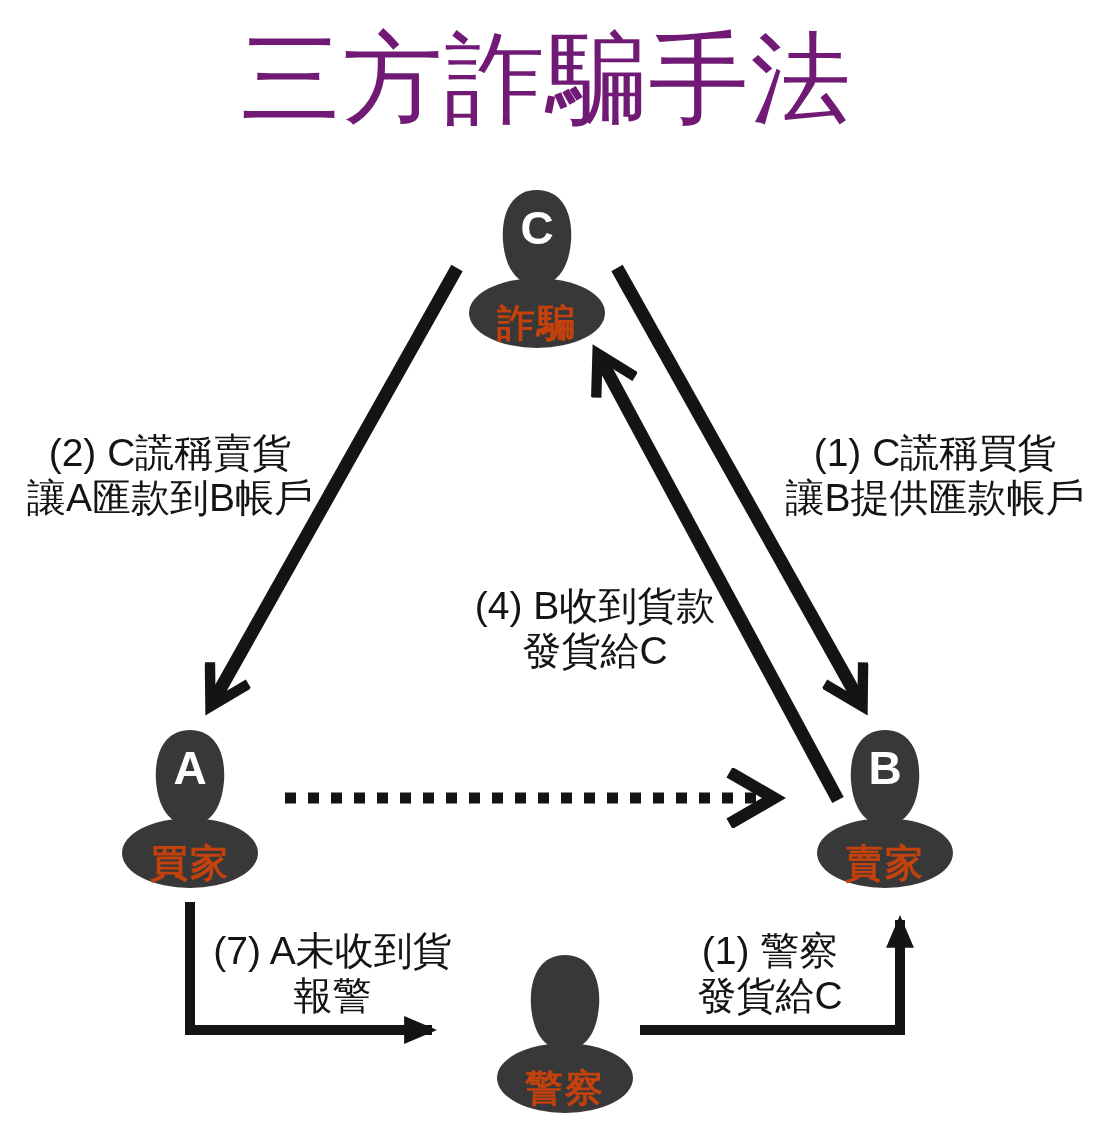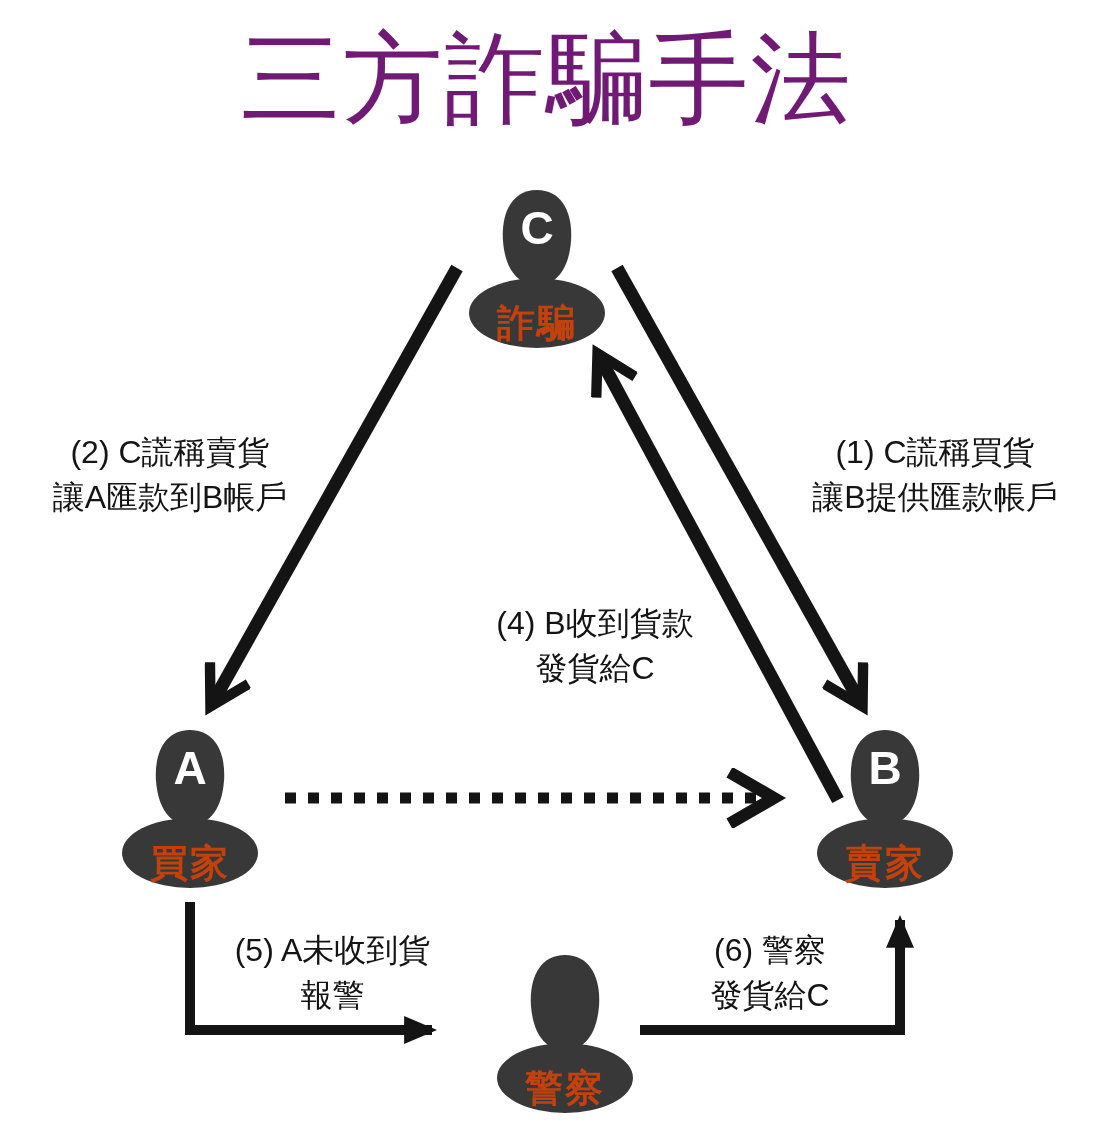--- a/index.html
+++ b/index.html
@@ -20,21 +20,21 @@
     display:flex;align-items:center;justify-content:center;
     color:#ffffff;font-size:46px;font-weight:700;
   }
   .actor .tag{
     position:absolute;left:0;right:0;top:96px;height:52px;
     display:flex;align-items:center;justify-content:center;
     color:#c2410c;font-size:38px;font-weight:700;letter-spacing:2px;white-space:nowrap;margin-top:16px;
   }
   .step{
     position:absolute;text-align:center;color:#141414;
-    font-size:32px;line-height:45px;font-weight:400;white-space:nowrap;
+    font-size:39px;line-height:45px;font-weight:400;white-space:nowrap;
   }
 </style>
 </head>
 <body>
 
 <div id="canvas">
 
   <div class="title">三方詐騙手法</div>
 
   <svg class="arrows" width="1093" height="1124" viewBox="0 0 1093 1124">
@@ -118,29 +118,29 @@
   <div class="step" style="left:10px;top:430px;width:320px;">
     <div>(2) C謊稱賣貨</div>
     <div>讓A匯款到B帳戶</div>
   </div>
 
   <div class="step" style="left:775px;top:430px;width:320px;">
     <div>(1) C謊稱買貨</div>
     <div>讓B提供匯款帳戶</div>
   </div>
 
-  <div class="step" style="left:430px;top:601px;width:330px;">
+  <div class="step" style="left:430px;top:583px;width:330px;">
     <div>(4) B收到貨款</div>
     <div>發貨給C</div>
   </div>
 
 
   <div class="step" style="left:190px;top:928px;width:285px;">
-    <div>(5) A未收到貨</div>
+    <div>(7) A未收到貨</div>
     <div>報警</div>
   </div>
 
   <div class="step" style="left:630px;top:928px;width:280px;">
-    <div>(6) 警察</div>
+    <div>(1) 警察</div>
     <div>發貨給C</div>
   </div>
 
 </div>
 
 </body></html>

